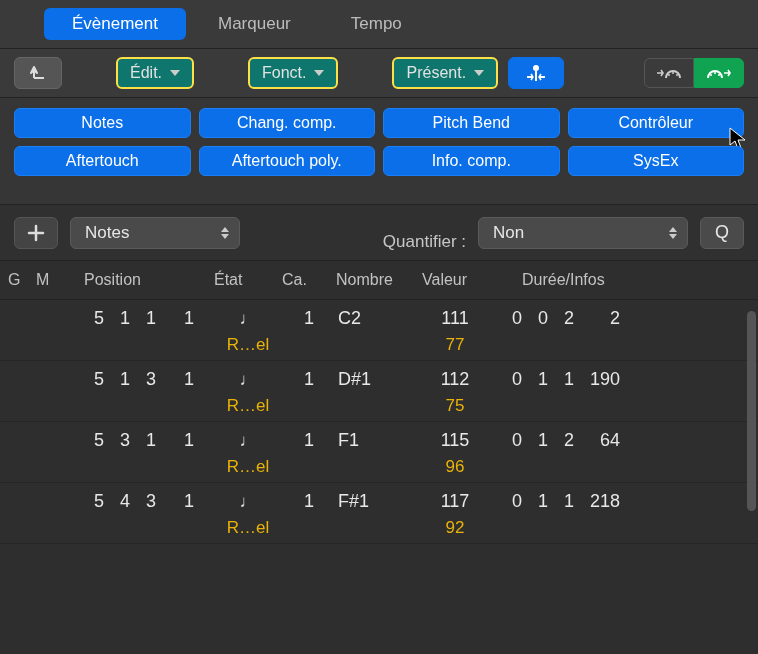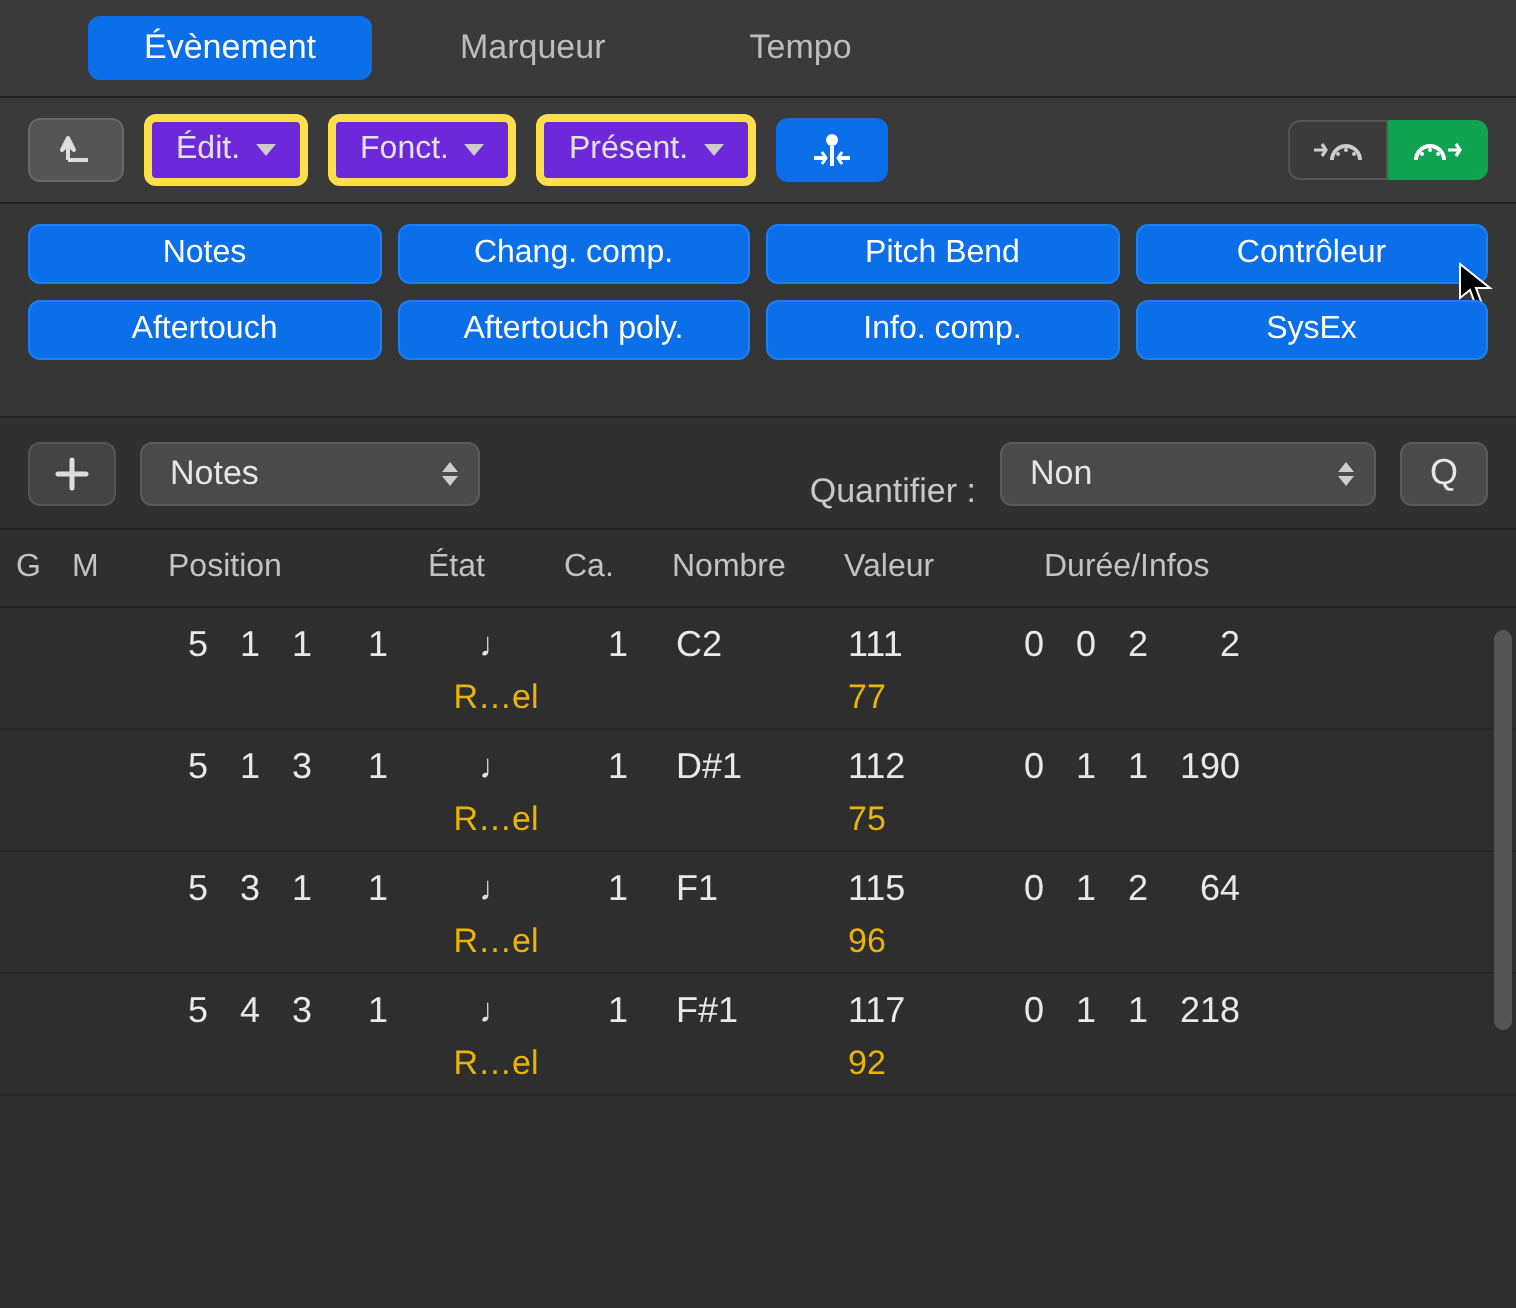--- a/index.html
+++ b/index.html
@@ -11,21 +11,21 @@
     width: 758px;
     height: 654px;
     overflow: hidden;
     user-select: none;
   }
 
   
   .tab-bar {
     display: flex;
     align-items: flex-start;
-    gap: 16px;
+    gap: 4px;
     padding: 8px 10px 8px 44px;
     background: #3a3a3a;
     border-bottom: 1px solid #222;
   }
   .tab {
     padding: 6px 28px;
     border-radius: 6px;
     font-size: 17px;
     color: #bcbcbc;
     cursor: pointer;
@@ -43,26 +43,27 @@
     gap: 10px;
     padding: 8px 14px;
     background: #3a3a3a;
     border-bottom: 1px solid #222;
   }
   .tb-btn {
     display: inline-flex;
     align-items: center;
     gap: 8px;
     padding: 5px 12px;
-    background: #6d28d9;
+    background: #0f766e;
     border-radius: 6px;
     color: #e2e2e2;
     font-size: 16px;
     cursor: pointer;
-    border: 4px solid #fde047;
+    border: 2px solid #fde047;
+    margin-left: 44px;
   }
   .tb-icon-btn {
     display: inline-flex;
     align-items: center;
     justify-content: center;
     width: 48px;
     height: 32px;
     background: #555;
     border-radius: 6px;
     border: 1px solid #666;
@@ -133,21 +134,21 @@
     gap: 10px;
     background: #4a4a4a;
     border: 1px solid #5a5a5a;
     border-radius: 6px;
     padding: 5px 10px 5px 14px;
     font-size: 17px;
     color: #e6e6e6;
     cursor: pointer;
   }
   .sel.wide  { width: 170px; }
-  .sel.wider { width: 188px; }
+  .sel.wider { width: 210px; }
   .dbl-chev {
     display: inline-flex;
     flex-direction: column;
     gap: 2px;
     align-items: center;
   }
   .dbl-chev .up, .dbl-chev .dn {
     width: 0; height: 0;
     border-left: 4px solid transparent;
     border-right: 4px solid transparent;
@@ -209,21 +210,21 @@
     color: #eab308;
     padding-top: 6px;
   }
   .row > div { padding: 1px 2px; }
   .pos { display: flex; gap: 10px; justify-content: flex-end; padding-right: 18px; }
   .pos span { width: 16px; text-align: right; }
   .pos span.wider { width: 28px; }
   .etat { text-align: center; }
   .ca   { text-align: center; }
   .nb   { }
-  .val  { text-align: left; padding-right: 14px; }
+  .val  { text-align: center; padding-right: 14px; }
   .dur  { display: flex; gap: 8px; justify-content: flex-start; }
   .dur span { width: 18px; text-align: right; }
   .dur span.last { width: 38px; }
   .note-glyph { font-size: 17px; color: #e0e0e0; }
 
   .scrollbar {
     position: absolute;
     right: 2px;
     top: 50px;
     width: 9px;

